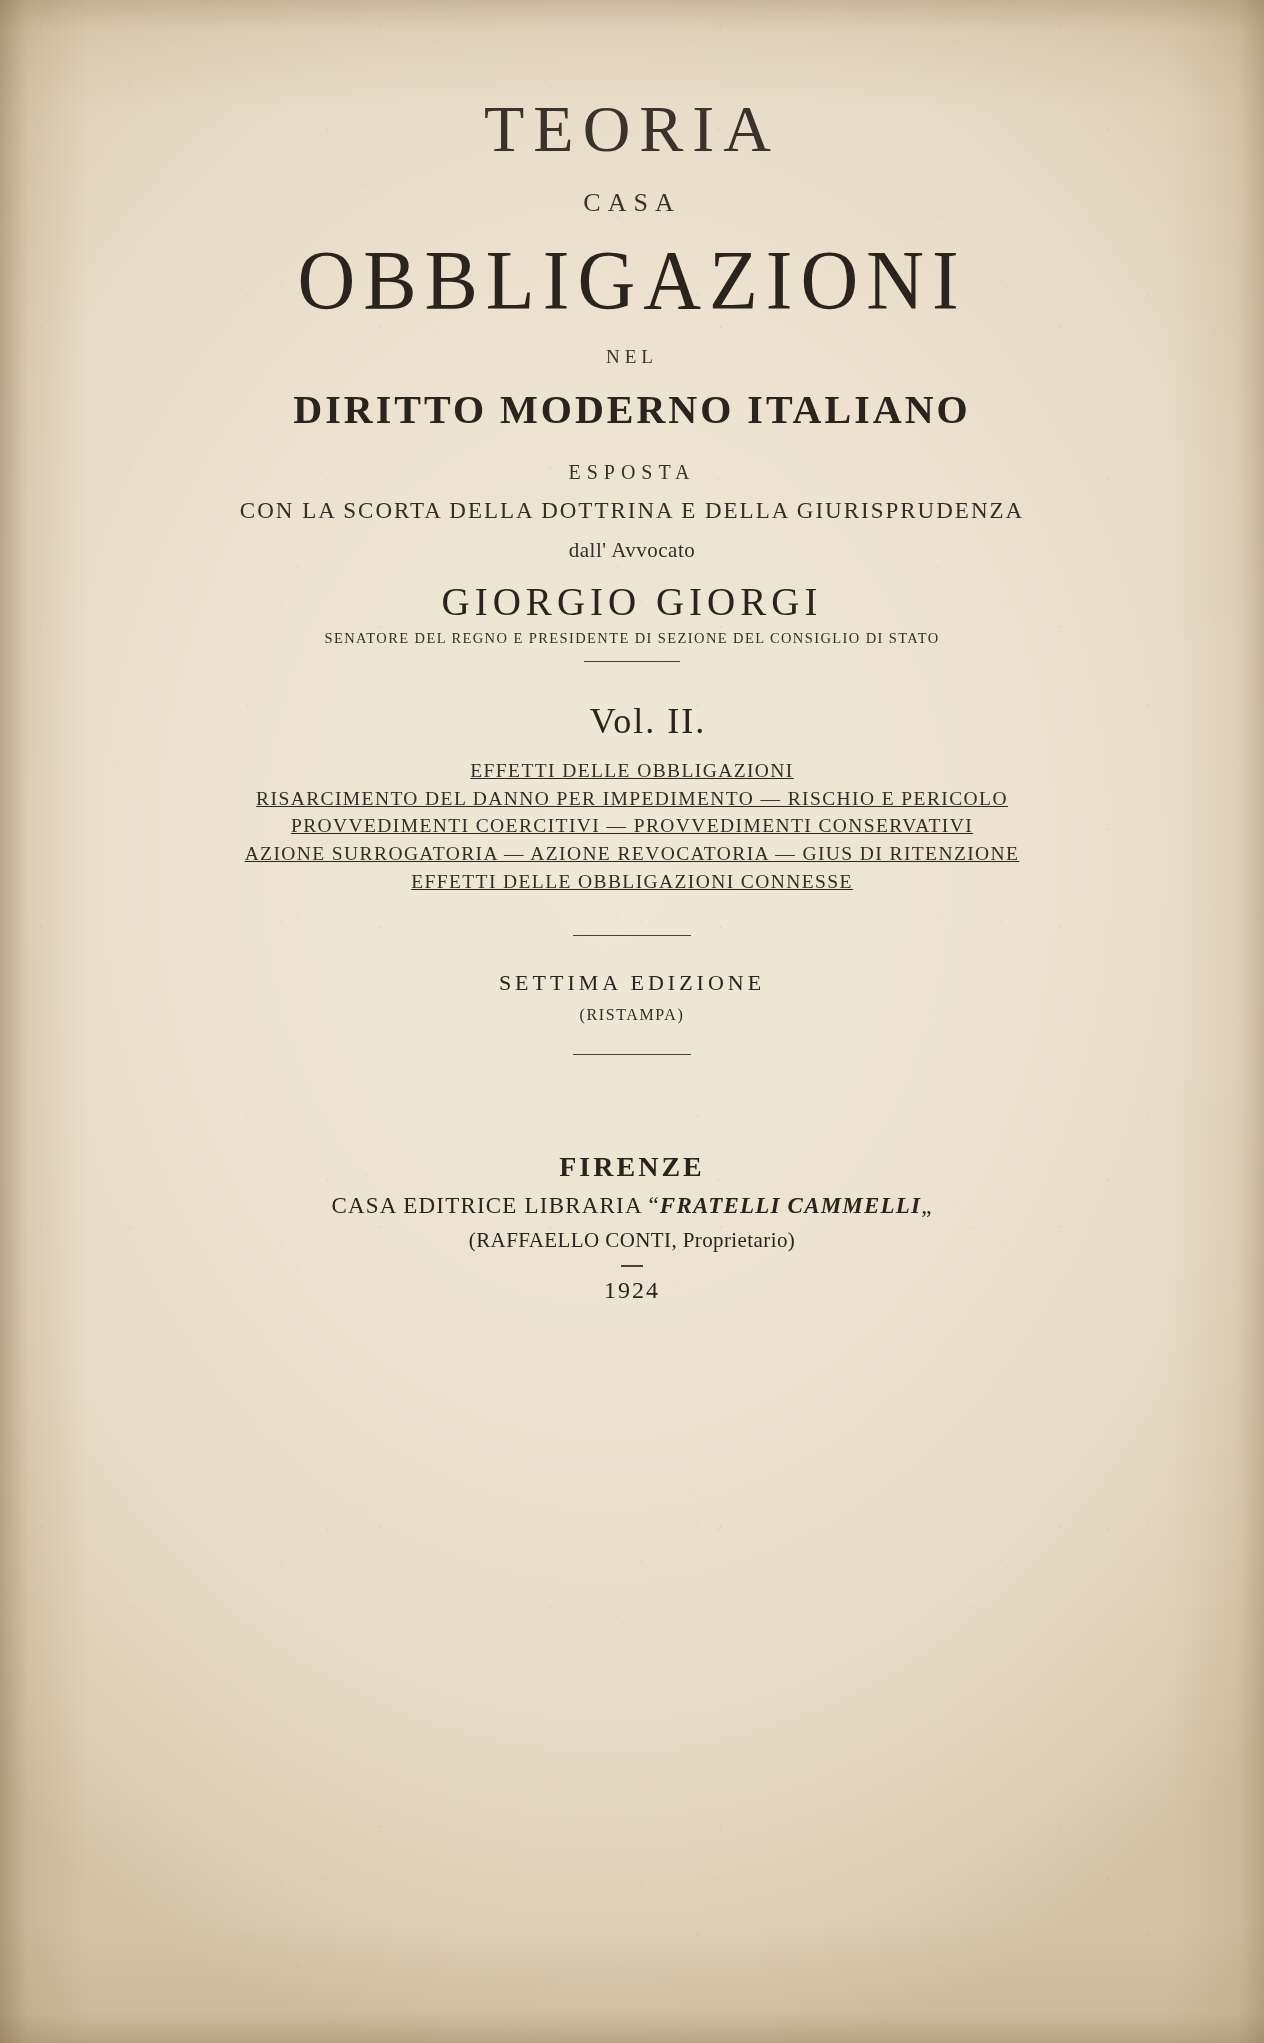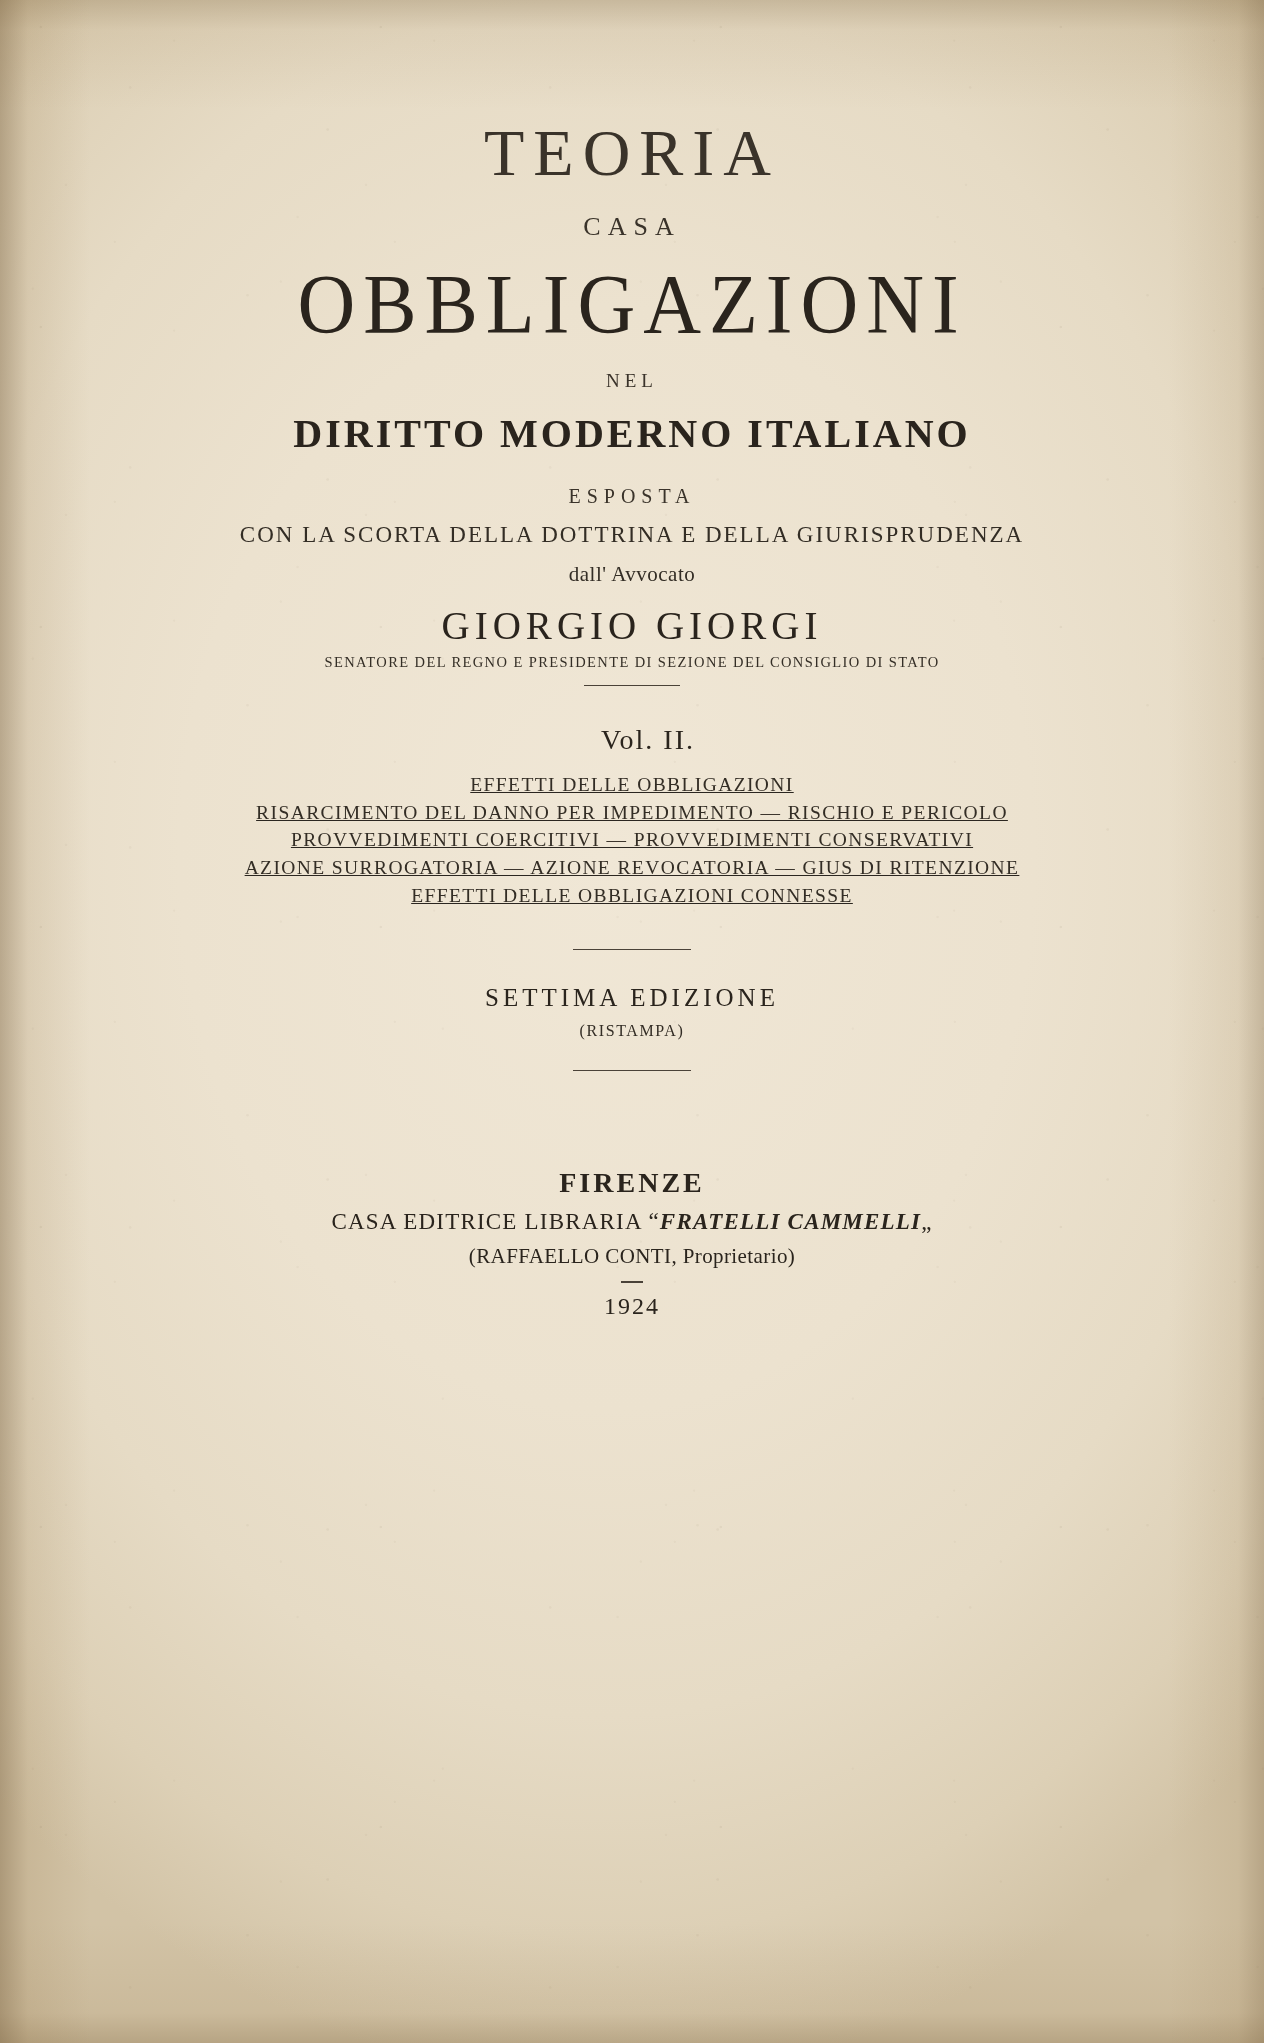--- a/index.html
+++ b/index.html
@@ -48,21 +48,21 @@
       radial-gradient(circle at 41% 93%, rgba(90,70,45,0.13) 0.7px, transparent 1.5px),
       radial-gradient(circle at 8%  78%, rgba(90,70,45,0.11) 0.8px, transparent 1.6px),
       radial-gradient(circle at 93% 62%, rgba(90,70,45,0.12) 0.8px, transparent 1.6px);
     background-size: 340px 300px, 420px 380px, 260px 290px, 390px 350px, 300px 330px, 450px 410px, 360px 320px, 280px 260px, 410px 370px, 320px 350px;
   }
 
   .content {
     position: relative;
     z-index: 2;
     text-align: center;
-    padding-top: 120px;
+    padding-top: 96px;
   }
 
   .l-teoria {
     font-size: 66px;
     letter-spacing: 9px;
     line-height: 1;
     color: #3a332a;
   }
   .l-delle {
     margin-top: 26px;
@@ -128,39 +128,39 @@
     height: 0;
     border-top: 1.6px solid #4a4238;
     margin: 14px auto 0;
   }
   .rule.wide {
     width: 118px;
   }
 
   .l-vol {
     margin-top: 38px;
-    font-size: 28px;
+    font-size: 36px;
     letter-spacing: 2px;
     color: #2a241d;
     margin-left: 32px;
   }
   .toc {
     margin-top: 15px;
     text-decoration: underline;
   }
   .toc div {
     font-size: 19.5px;
     letter-spacing: 1.4px;
     line-height: 1.42;
     color: #332d25;
   }
 
   .l-edizione {
     margin-top: 34px;
-    font-size: 25px;
+    font-size: 22px;
     letter-spacing: 4px;
     color: #2a241d;
   }
   .l-ristampa {
     margin-top: 10px;
     font-size: 16px;
     letter-spacing: 1.6px;
     color: #332d25;
   }
 

